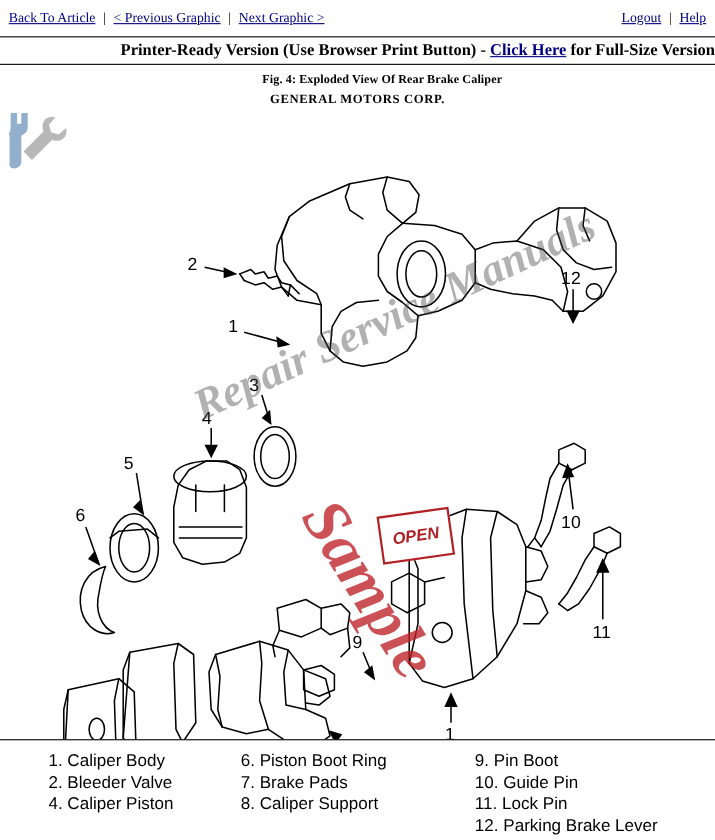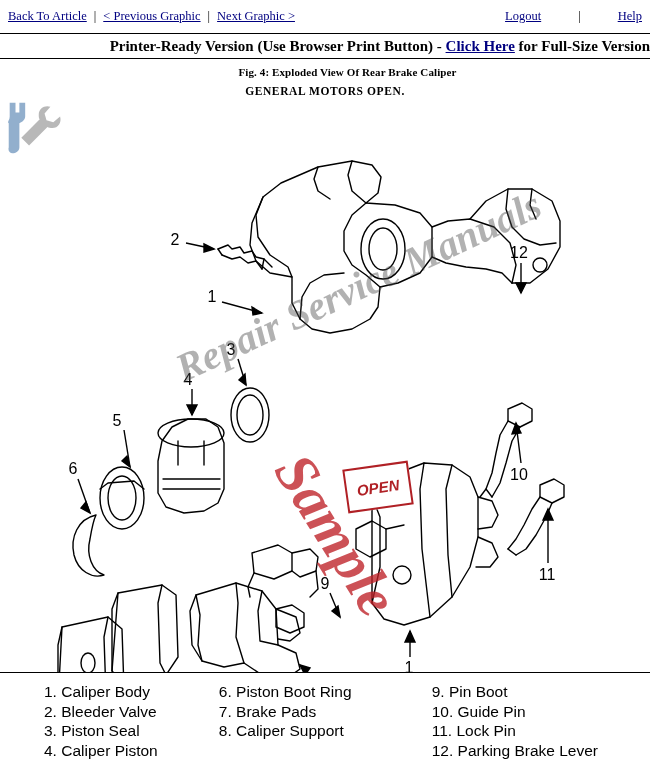--- a/index.html
+++ b/index.html
@@ -29,21 +29,20 @@
   }
   .nav-left {
     display: flex;
     align-items: center;
     gap: 0;
   }
   .nav-right {
     margin-left: auto;
     display: flex;
     align-items: center;
-    gap: 30px;
   }
   .nav-link {
     color: #000080;
     text-decoration: underline;
     cursor: pointer;
     white-space: nowrap;
   }
   .nav-sep {
     padding: 0 7px;
     color: #000000;
@@ -198,21 +197,21 @@
     <span class="nav-sep">|</span>
     <a class="nav-link">Help</a>
   </div>
 </div>
 
 <div class="printer-bar">
   <span>Printer-Ready Version (Use Browser Print Button) - </span><a class="click-here">Click Here</a><span> for Full-Size Version</span>
 </div>
 
 <div class="fig-caption">Fig. 4: Exploded View Of Rear Brake Caliper</div>
-<div class="fig-corp">GENERAL MOTORS OPEN.</div>
+<div class="fig-corp">GENERAL MOTORS CORP.</div>
 
 <div class="drawing-wrap">
 
   <svg width="650" height="575" viewBox="0 0 650 575">
     <g fill="none" stroke="#000000" stroke-width="1.4" stroke-linejoin="round" stroke-linecap="round">
 
       <path d="M263 100 L281 86 L318 70 L352 64 L372 68 L381 80 L378 96 L366 106
                L395 108 L420 116 L432 130 L432 160 L420 176 L398 186 L380 190
                L378 210 L370 222 L352 232 L330 236 L312 232 L300 222 L292 206
                L292 180 L270 176 L256 164 L250 148 L252 126 Z"></path>
@@ -372,21 +371,20 @@
     <g fill="#7f7f7f">
       <path d="M52 10 C46 8 40 12 40 18 C40 20 40 22 41 23 L22 42 L30 50 L49 31 C50 32 52 32 54 32 C60 32 64 26 62 20 L55 26 L48 24 L46 17 Z"></path>
     </g>
   </svg>
 </div>
 
 <div class="legend">
   <div class="legend-col c1">
     <div class="legend-item">1. Caliper Body</div>
     <div class="legend-item">2. Bleeder Valve</div>
-    <div class="legend-item">3. Piston Seal</div>
     <div class="legend-item">4. Caliper Piston</div>
   </div>
   <div class="legend-col c2">
     <div class="legend-item">6. Piston Boot Ring</div>
     <div class="legend-item">7. Brake Pads</div>
     <div class="legend-item">8. Caliper Support</div>
   </div>
   <div class="legend-col c3">
     <div class="legend-item">9. Pin Boot</div>
     <div class="legend-item">10. Guide Pin</div>

